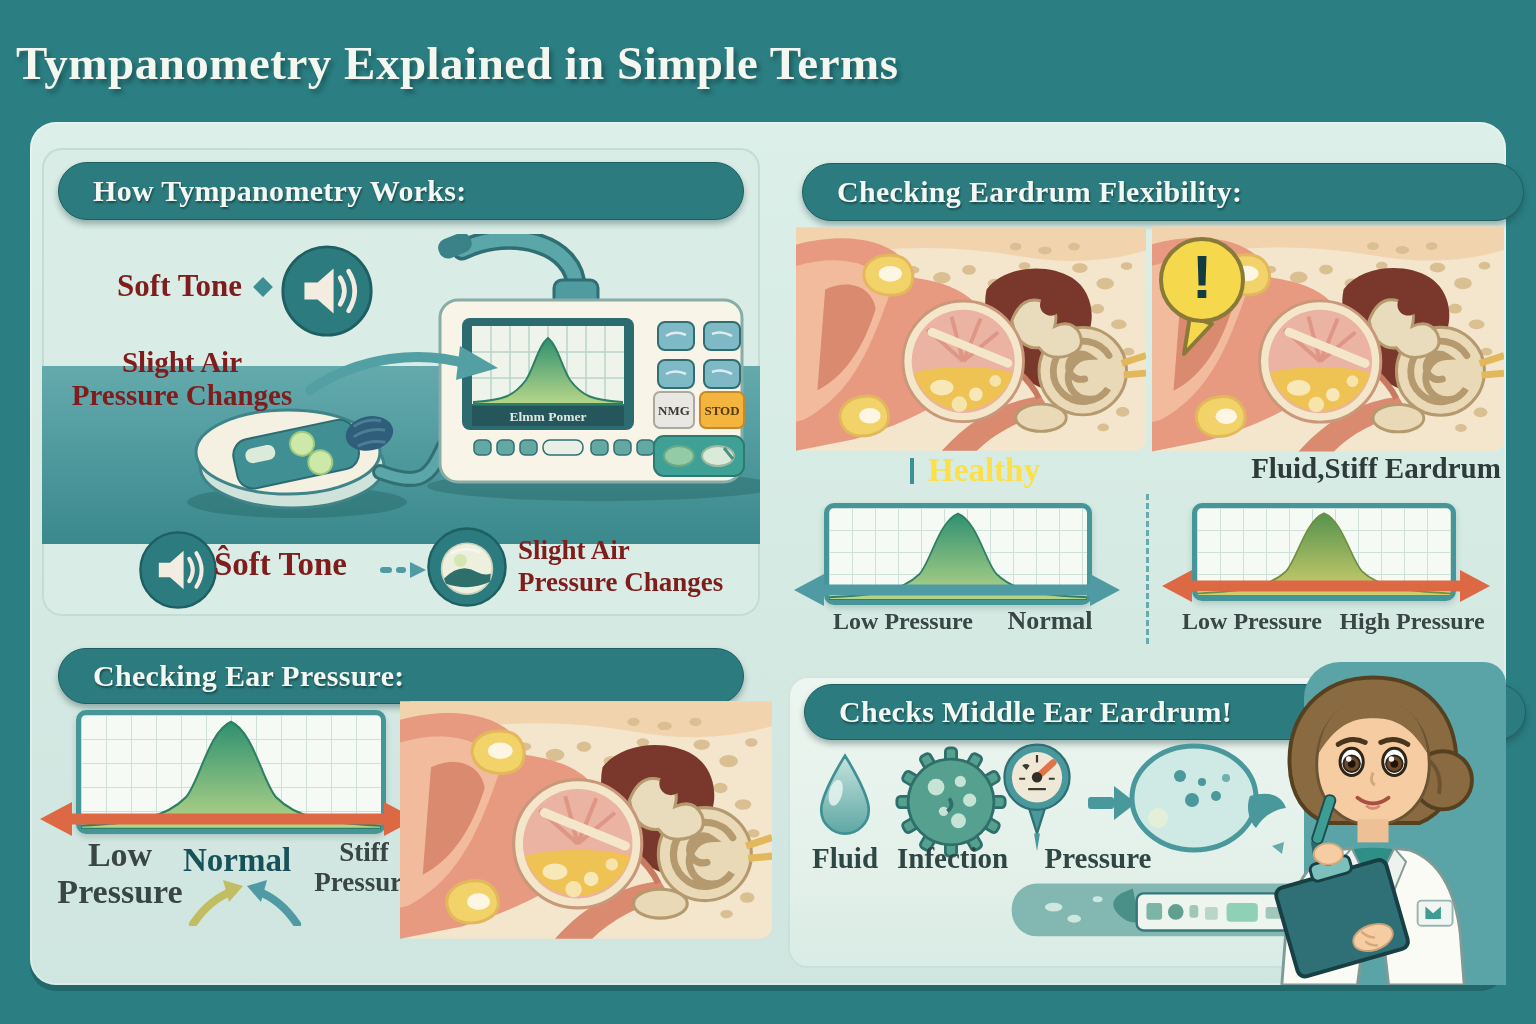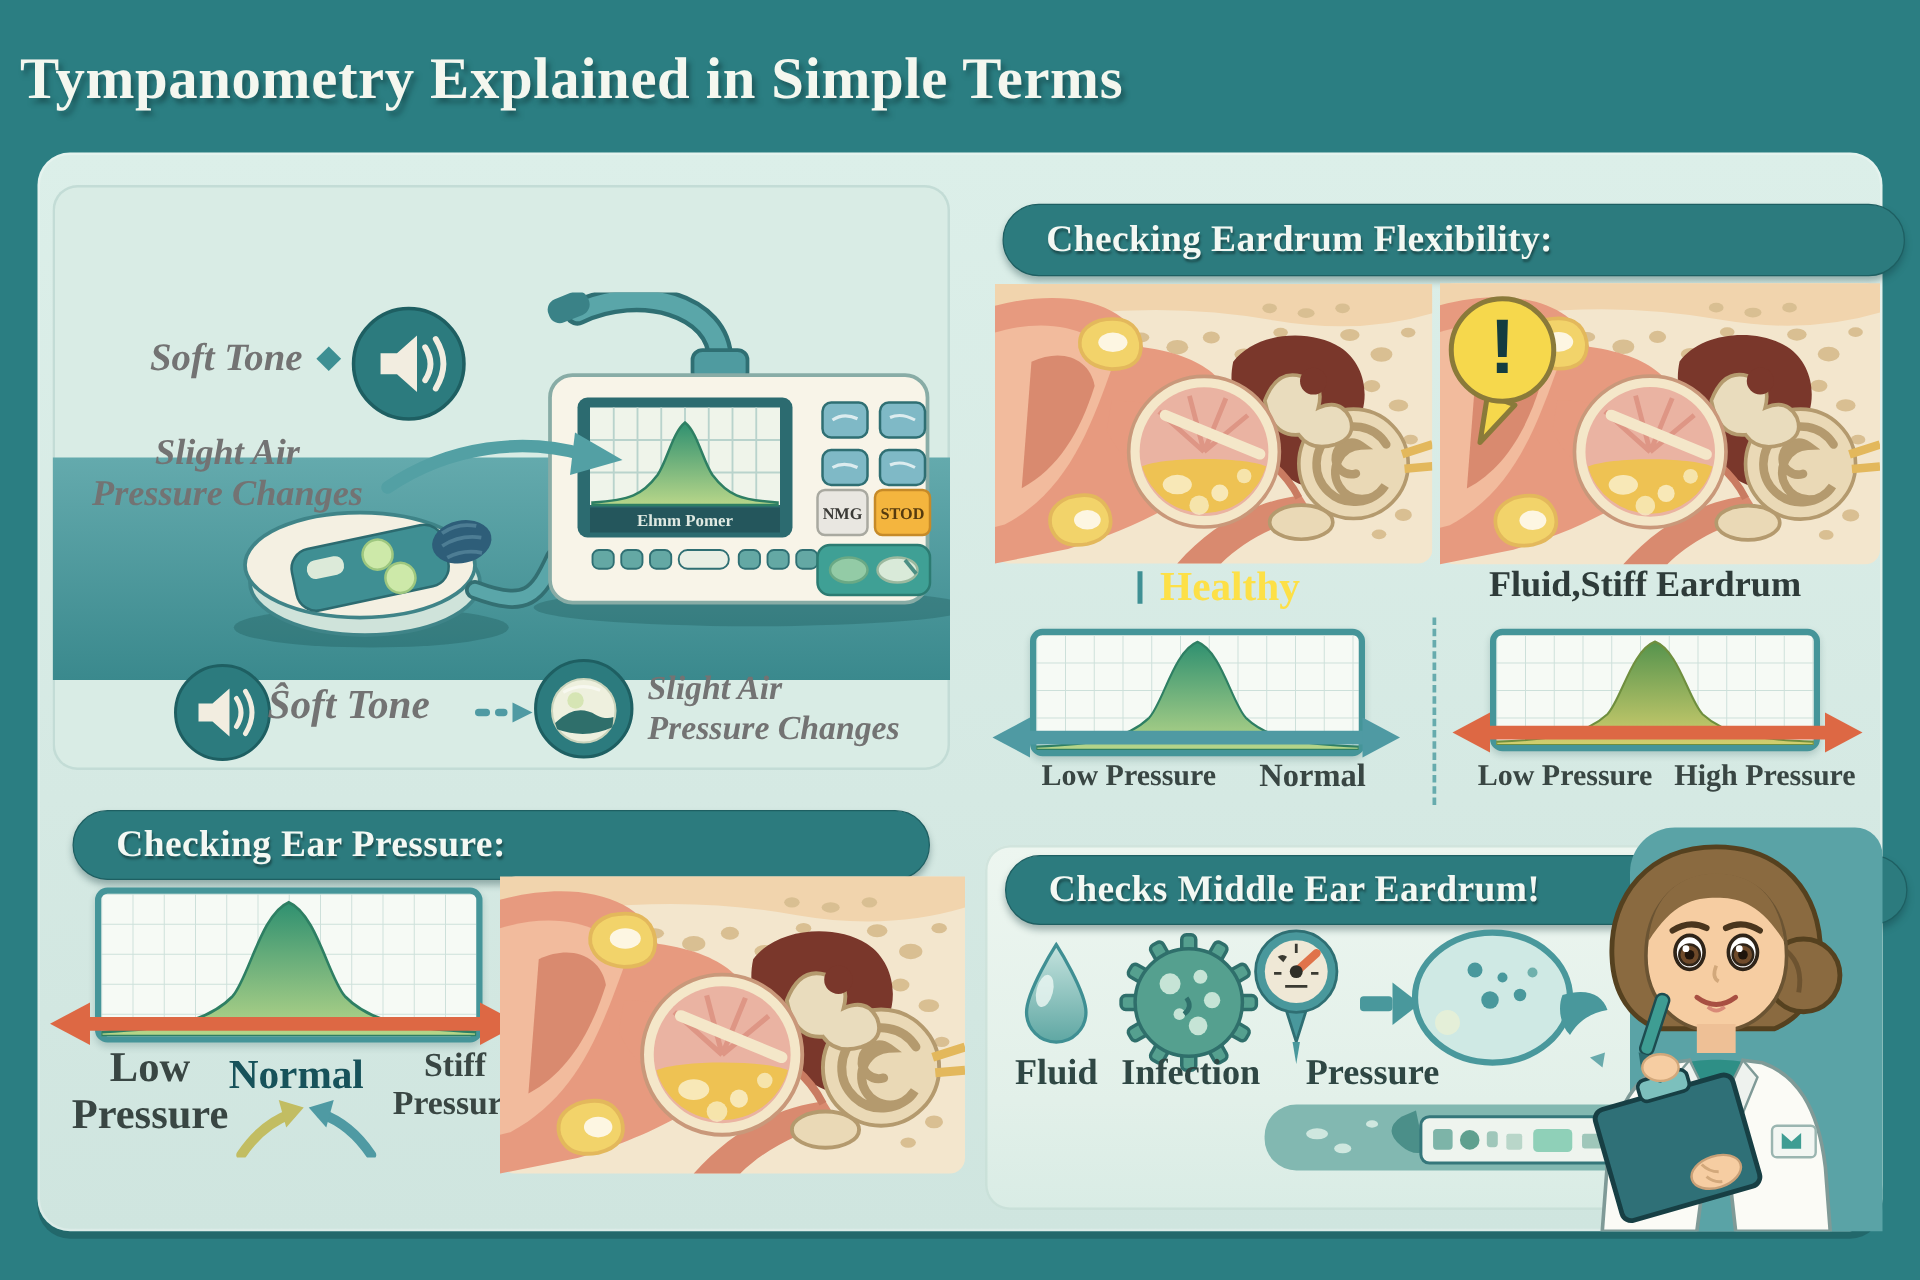--- a/index.html
+++ b/index.html
@@ -10,21 +10,21 @@
         background:linear-gradient(180deg,#dcefe9 0%,#d5e9e3 60%,#cfe5df 100%);
         box-shadow:0 6px 0 rgba(18,64,66,.35), inset 0 0 0 2px rgba(255,255,255,.25);}
   #page-title{left:16px;top:36px;width:1536px;text-align:left;color:#f4f7ef;font-weight:700;
         font-size:47px;letter-spacing:.5px;text-shadow:3px 4px 4px rgba(15,55,57,.5);}
   .pill{background:#2c7b7e;border-radius:30px;color:#f3f8f3;display:flex;align-items:center;
         padding-left:34px;font-weight:700;font-size:30px;letter-spacing:.3px;
         border:1px solid #1e5f62;box-shadow:0 4px 6px rgba(15,55,57,.35);
         text-shadow:1px 2px 2px rgba(0,0,0,.4);}
   .panel1{left:42px;top:148px;width:718px;height:468px;border-radius:20px;
         background:#d9ece5;box-shadow:inset 0 0 0 2px rgba(180,210,203,.6);overflow:hidden;}
-  .lbl{font-weight:700;color:#737373;font-style:italic;}
+  .lbl{font-weight:700;color:#7f1d1d;}
   .dark-lbl{font-weight:700;color:#394643;}
   .tymp{border:5px solid #459599;border-radius:10px;background-color:#f6faf5;
         background-image:linear-gradient(#cde0da 1px,transparent 1px),
                          linear-gradient(90deg,#cde0da 1px,transparent 1px);
         background-size:25px 24px;box-shadow:0 3px 6px rgba(20,70,72,.2);}
   .tymp svg{position:absolute;left:0;top:0;width:100%;height:100%;}
   .sep-dash{border-left:3px dashed #67abad;}
   .bar{display:inline-block;width:4px;height:26px;background:#3f9094;margin-right:14px;
        vertical-align:-3px;}
   .bottom-panel{left:788px;top:676px;width:718px;height:292px;border-radius:20px;
@@ -125,20 +125,21 @@
 
     <path id="bell-path" d="M0,100 L0,97 C55,95 85,90 105,72 C118,59 128,14 150,6 C172,14 182,59 195,72 C215,90 245,95 300,97 L300,100 Z"></path>
   </defs>
 </svg>
 
 <div class="abs" id="page-title">Tympanometry Explained in Simple Terms</div>
 
 <div class="abs" id="card"></div>
 
 <div class="abs panel1">
+  <div class="abs pill" style="left:16px;top:14px;width:650px;height:56px;">How Tympanometry Works:</div>
 
   <svg class="abs" style="left:0;top:86px;" width="718" height="310" viewBox="0 0 718 310">
     <rect x="0" y="132" width="718" height="178" fill="url(#deskGrad)"></rect>
     <ellipse cx="560" cy="252" rx="175" ry="15" fill="rgba(22,74,77,.28)"></ellipse>
     <ellipse cx="255" cy="268" rx="110" ry="16" fill="rgba(22,74,77,.28)"></ellipse>
 
     <path d="M534,54 C534,10 470,-8 420,16" fill="none" stroke="#2f6f73" stroke-width="21" stroke-linecap="round"></path>
     <path d="M534,54 C534,10 470,-8 420,16" fill="none" stroke="#5aa6a9" stroke-width="14" stroke-linecap="round"></path>
     <rect x="396" y="2" width="34" height="20" rx="9" fill="#3a8287" transform="rotate(-22 412 12)"></rect>
 
@@ -259,21 +260,21 @@
 <svg class="abs" style="left:1152px;top:226px;" width="352" height="226">
     <use href="#ear-sym"></use>
   </svg>
 <svg class="abs" style="left:1152px;top:234px;" width="100" height="128" viewBox="0 0 100 128">
   <path d="M38,82 L32,120 L60,90 Z" fill="#f6d84c" stroke="#8a7a3a" stroke-width="4" stroke-linejoin="round"></path>
   <circle cx="50" cy="46" r="41" fill="#f6d84c" stroke="#8a7a3a" stroke-width="4"></circle>
   <text x="50" y="64" text-anchor="middle" fill="#143c40" style="font:900 62px 'Liberation Sans',sans-serif">!</text>
 </svg>
 
 <div class="abs" style="left:860px;top:452px;width:230px;text-align:center;font-size:33px;font-weight:700;color:#fde047;"><span class="bar"></span><span>Healthy</span></div>
-<div class="abs" style="left:1166px;top:452px;width:300px;text-align:center;font-size:29px;font-weight:700;color:#2e3b39;">Fluid,Stiff Eardrum</div>
+<div class="abs" style="left:1226px;top:452px;width:300px;text-align:center;font-size:29px;font-weight:700;color:#2e3b39;">Fluid,Stiff Eardrum</div>
 
 <div class="abs tymp" style="left:824px;top:503px;width:258px;height:92px;background-size:23px 22px;">
   <svg viewBox="0 0 300 100" preserveAspectRatio="none">
       <use href="#bell-path" fill="url(#bellGrad)" stroke="#2e7f63" stroke-width="2"></use>
     </svg>
 </div>
 <svg class="abs" style="left:790px;top:568px;" width="334" height="44" viewBox="0 0 334 44">
   <path d="M28,22 L306,22" stroke="#4f9aa3" stroke-width="11"></path>
   <path d="M34,6 L4,22 L34,38 Z" fill="#4f9aa3"></path>
   <path d="M300,6 L330,22 L300,38 Z" fill="#4f9aa3"></path>

